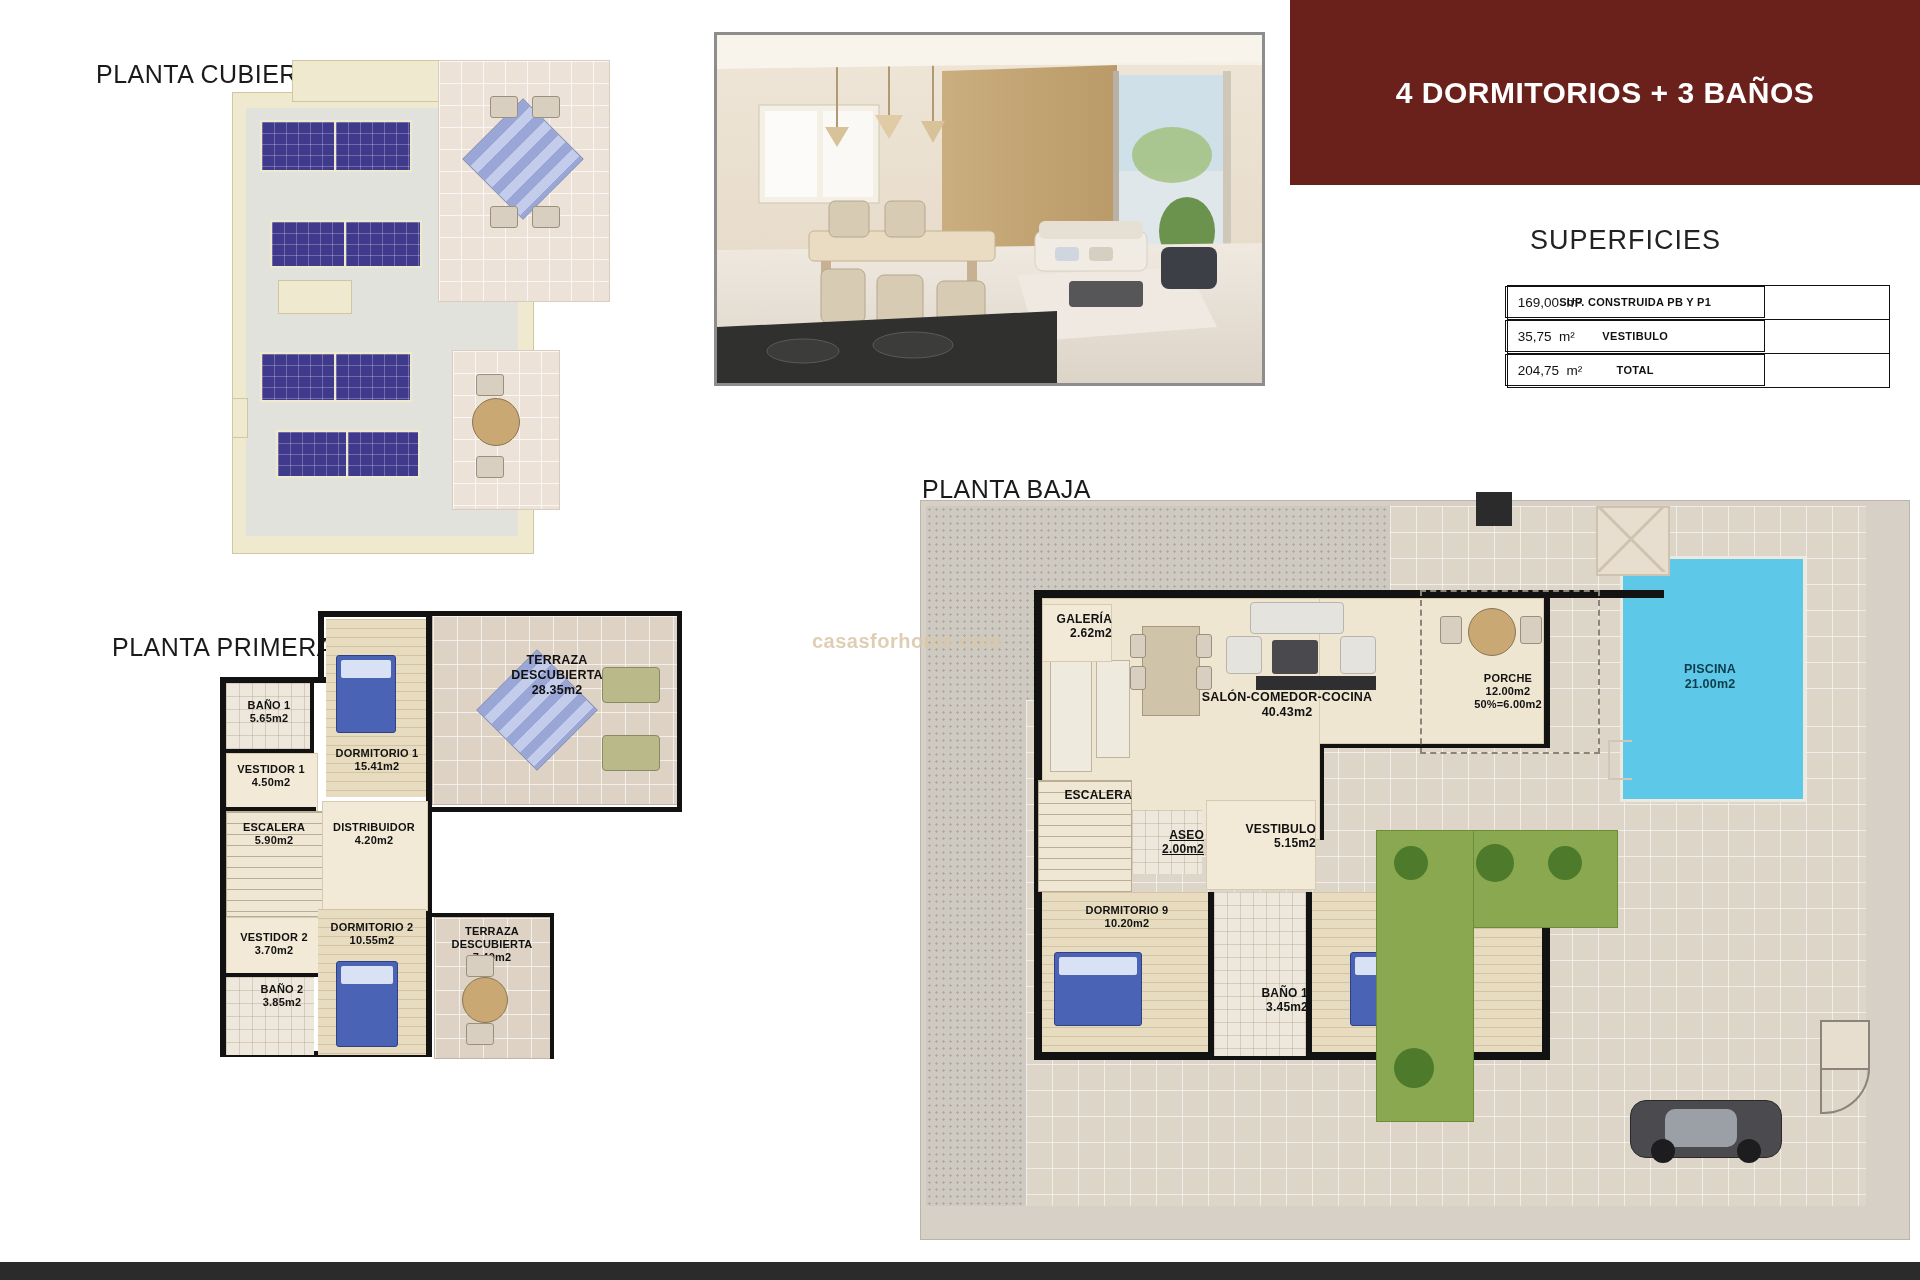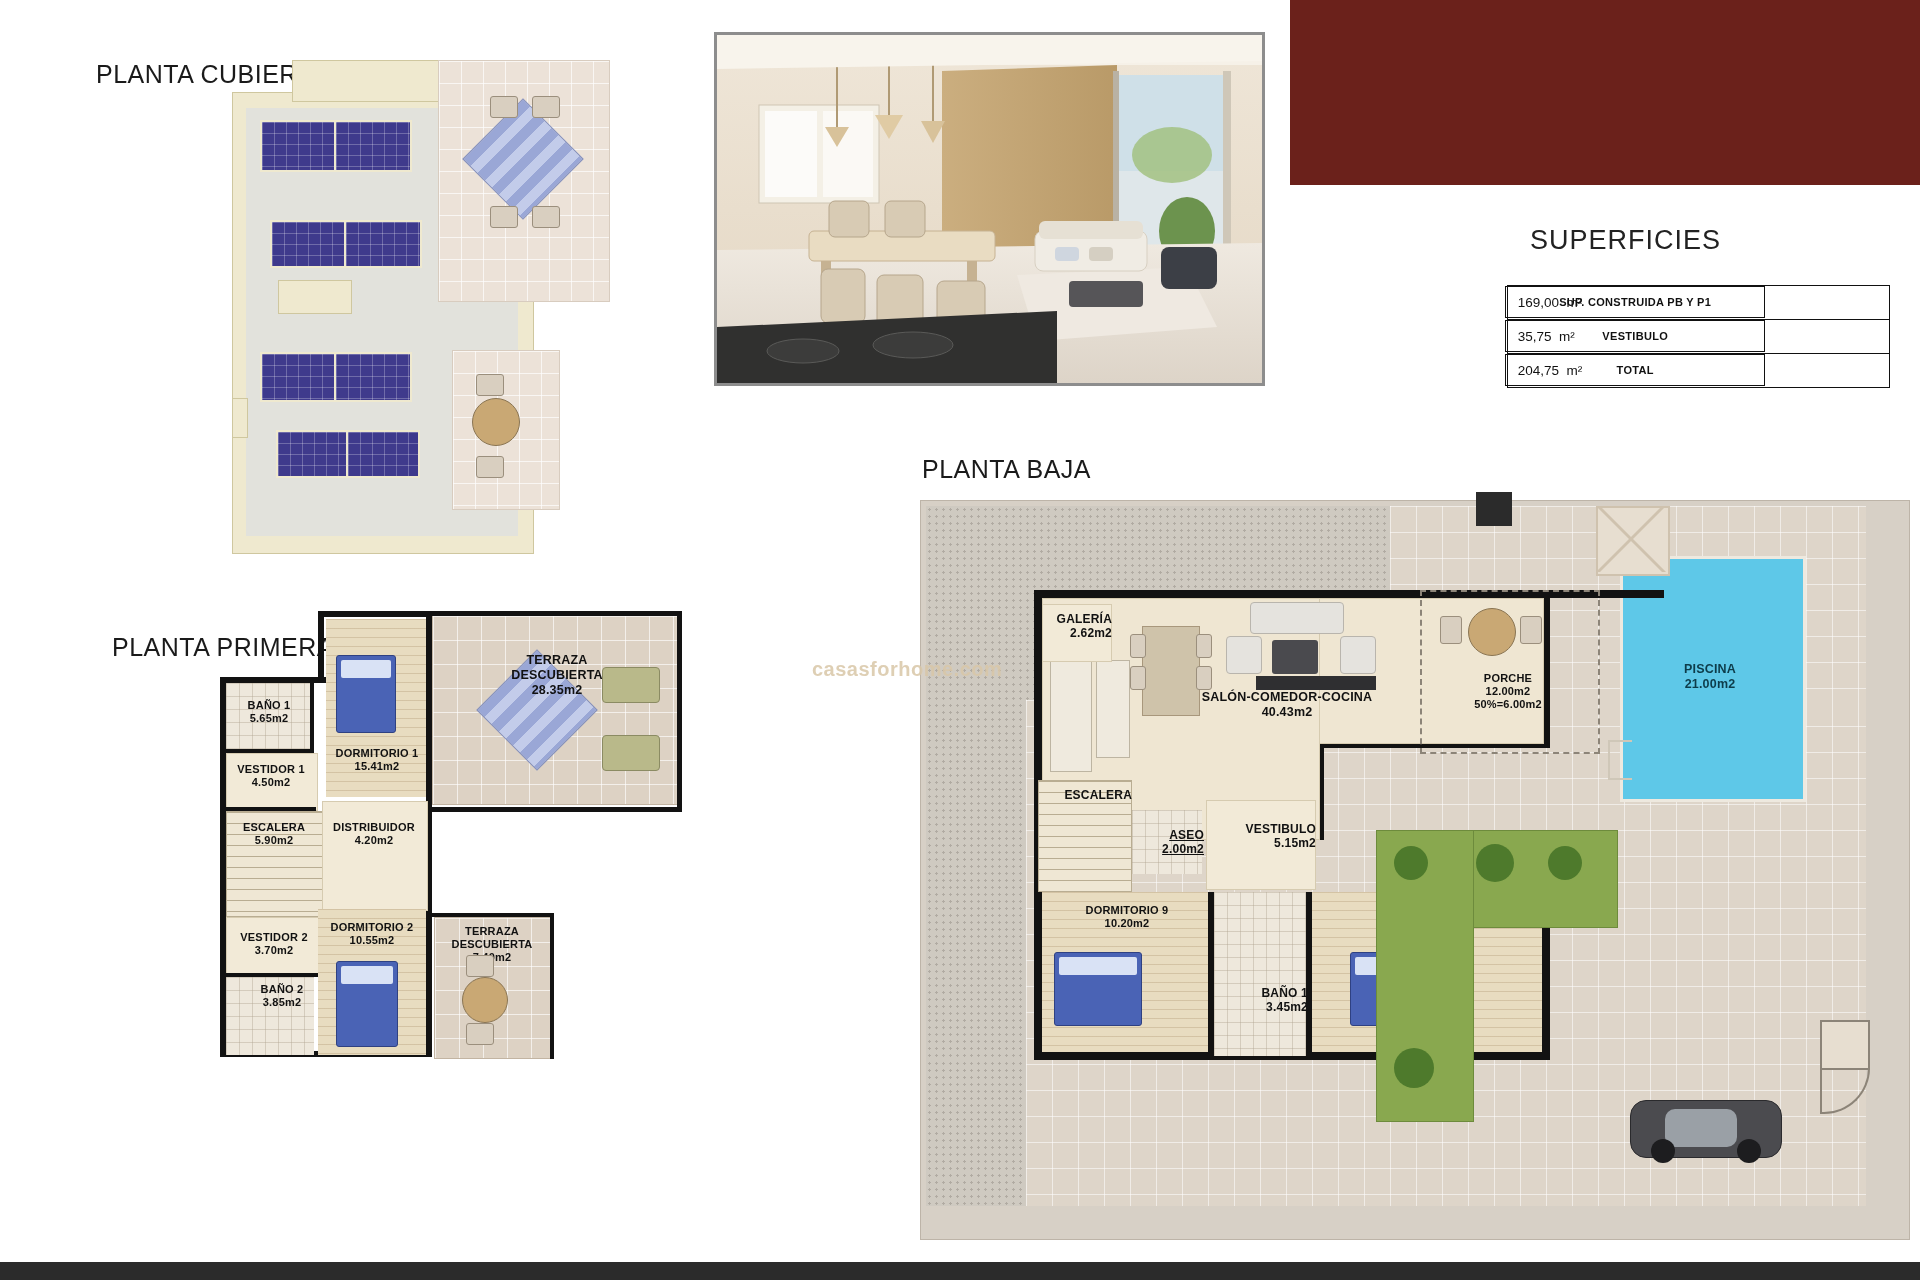--- a/index.html
+++ b/index.html
@@ -17,28 +17,28 @@
   .superficies-title{position:absolute;left:1530px;top:225px;font-size:27px;color:#222;letter-spacing:1px;}
   .sup-table{position:absolute;left:1505px;top:285px;width:385px;border-collapse:collapse;font-size:13.5px;color:#111;}
   .sup-table td{border:1px solid #111;padding:9px 10px;}
   .sup-table td.lbl{width:62%;letter-spacing:.3px;}
   .sup-table td.val{text-align:left;white-space:nowrap;}
 
   
   .sect-title{position:absolute;font-size:25px;color:#1a1a1a;letter-spacing:.5px;}
   #t-cubierta{left:96px;top:60px;}
   #t-primera{left:112px;top:633px;}
-  #t-baja{left:922px;top:455px;}
+  #t-baja{left:922px;top:475px;}
 
   
   .render{position:absolute;left:714px;top:32px;width:545px;height:348px;border:3px solid #8d8d8d;overflow:hidden;background:#e8ded2;}
   .render svg{display:block;width:100%;height:100%;}
 
   
-  .watermark{position:absolute;left:812px;top:630px;font-size:20px;color:#d9c7a8;letter-spacing:.5px;font-weight:bold;opacity:.85;margin-top:28px;}
+  .watermark{position:absolute;left:812px;top:630px;font-size:20px;color:#d9c7a8;letter-spacing:.5px;font-weight:bold;opacity:.85;}
 
   
   .plan{position:absolute;}
   .lbl{position:absolute;font-size:11px;color:#111;text-align:center;line-height:1.18;font-weight:bold;letter-spacing:.2px;}
   .lbl.sm{font-size:12px;text-align:right;}
   .lbl.lg{font-size:12.5px;}
 
   
   #cubierta{left:232px;top:68px;width:430px;height:505px;}
   .roof-base{position:absolute;background:#efe9cf;border:1px solid #cfc79f;}
@@ -99,20 +99,21 @@
 
   .sofa{position:absolute;background:#e5e3de;border:1px solid #b9b5ad;border-radius:4px;}
   .kitchen{position:absolute;background:#efeade;border:1px solid #bdb5a2;}
 </style>
 </head>
 <body>
 
 <div class="page">
 
   <div class="banner">
+    <div class="l1">4 DORMITORIOS + 3 BAÑOS</div>
   </div>
 
   <div class="superficies-title">SUPERFICIES</div>
   <table class="sup-table">
     <tbody>
         <tr>
       <td class="lbl">SUP. CONSTRUIDA PB Y P1</td>
       <td class="val"><span>169,00</span>&nbsp;&nbsp;<span>m²</span></td>
     </tr>
     <tr>

